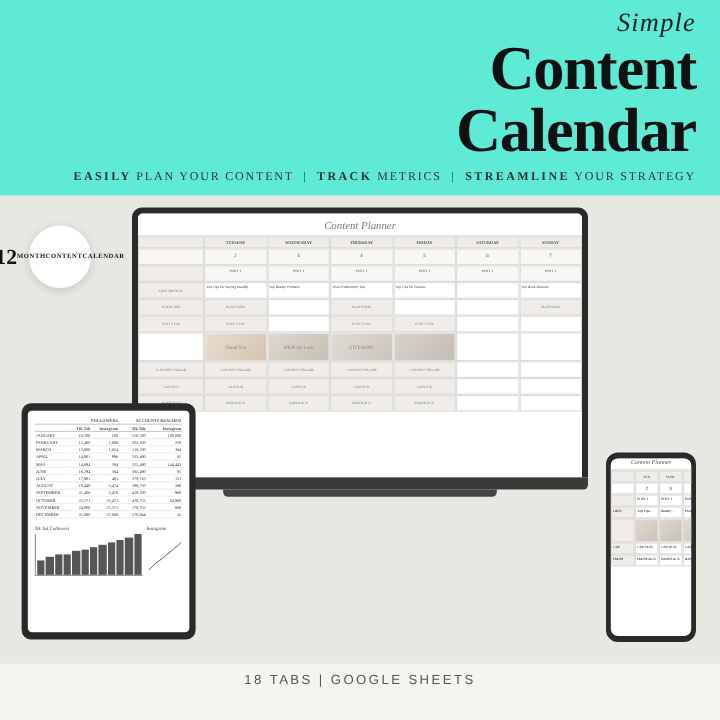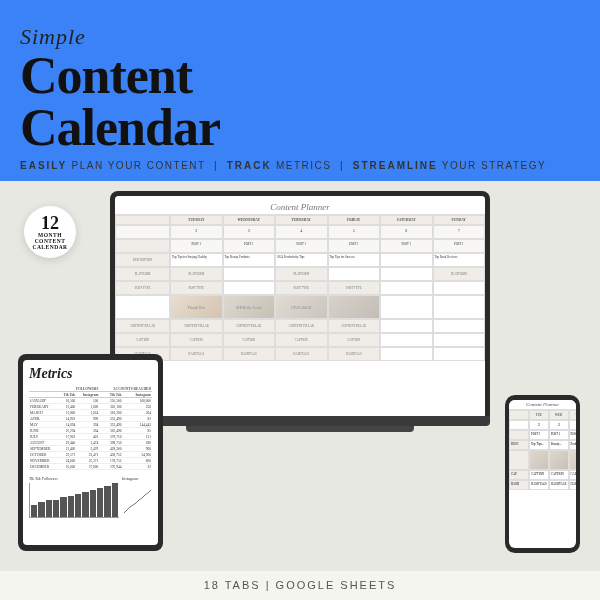--- a/index.html
+++ b/index.html
@@ -6,44 +6,44 @@
     body {
       width: 600px;
       height: 600px;
       overflow: hidden;
       background: #f5f5f0;
       font-family: Georgia, 'Times New Roman', serif;
     }
 
     
     .header {
-      background: #3b82f6;
-      text-align: left;
-      padding: 24px 20px 10px;
+      background: #5eead4;
+      text-align: right;
+      padding: 6px 20px 10px;
     }
     .header-simple {
       font-size: 22px;
       font-style: italic;
       font-weight: 400;
       color: #222;
       letter-spacing: 1px;
     }
     .header-title {
       font-size: 52px;
       font-weight: 900;
       color: #111;
       line-height: 1;
       letter-spacing: -1px;
     }
     .header-subtitle {
       font-size: 10px;
       color: #333;
       letter-spacing: 1.5px;
       margin-top: 6px;
-      font-family: Liberation Sans, sans-serif;
+      font-family: Liberation Serif, serif;
       font-weight: 400;
     }
     .header-subtitle strong {
       font-weight: 800;
       letter-spacing: 2px;
     }
 
     
     .devices-container {
       position: relative;
@@ -259,21 +259,21 @@
     
     .month-badge {
       position: absolute;
       left: 24px;
       top: 25px;
       background: #fff;
       border-radius: 50%;
       width: 52px;
       height: 52px;
       display: flex;
-      flex-direction: column;
+      flex-direction: row;
       align-items: center;
       justify-content: center;
       z-index: 20;
       box-shadow: 0 2px 8px rgba(0,0,0,0.15);
     }
     .month-badge-num {
       font-size: 18px;
       font-weight: 900;
       color: #111;
       line-height: 1;
@@ -455,21 +455,20 @@
     <div class="month-badge-num">12</div>
     <div class="month-badge-text">MONTH</div>
     <div class="month-badge-text">CONTENT</div>
     <div class="month-badge-text">CALENDAR</div>
   </div>
 
   <div class="tablet">
     <div class="tablet-outer">
       <div class="tablet-screen">
         <div class="metrics-screen">
-          <div class="metrics-title">Metrics</div>
           <table class="metrics-table">
             <thead>
               <tr>
                 <th></th>
                 <th colspan="2">FOLLOWERS</th>
                 <th colspan="2">ACCOUNTS REACHED</th>
               </tr>
               <tr>
                 <th></th>
                 <th>Tik Tok</th>

